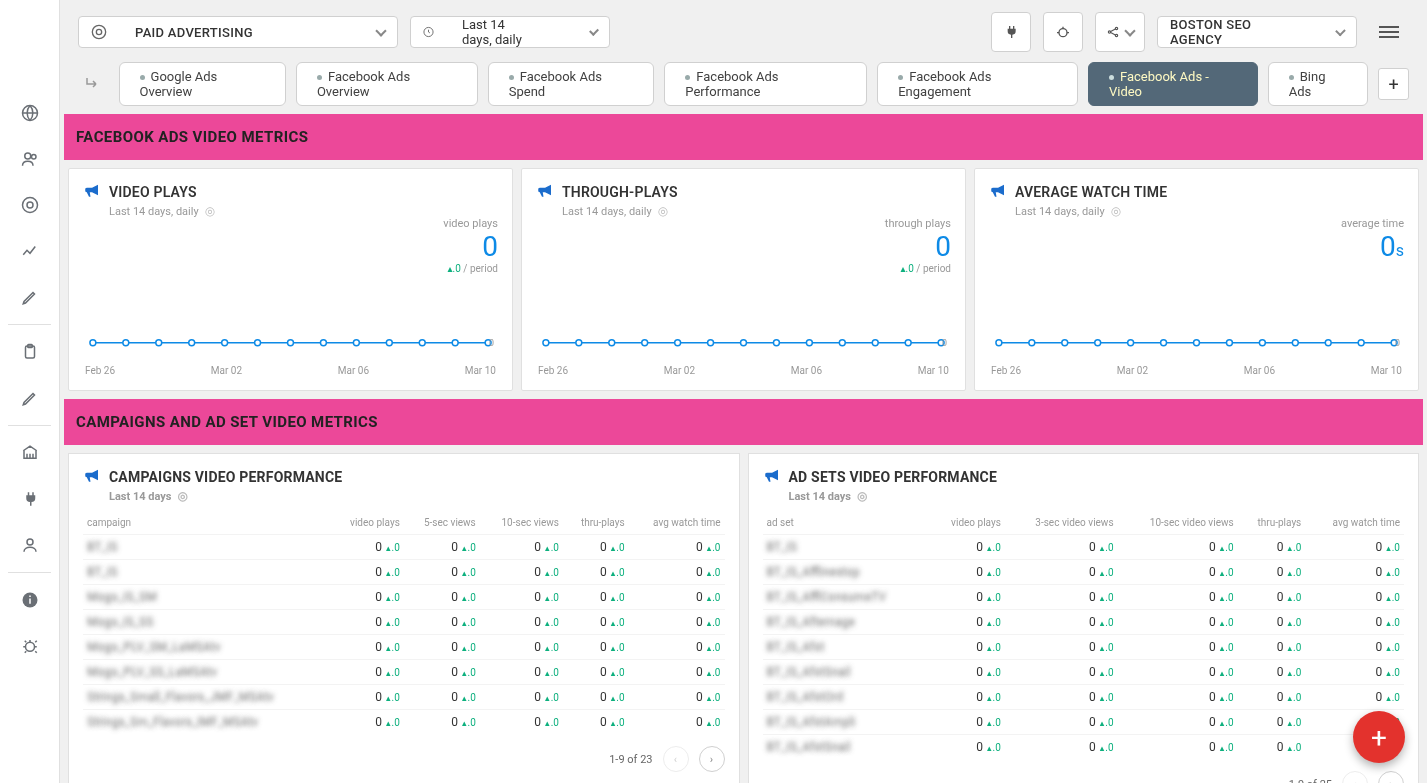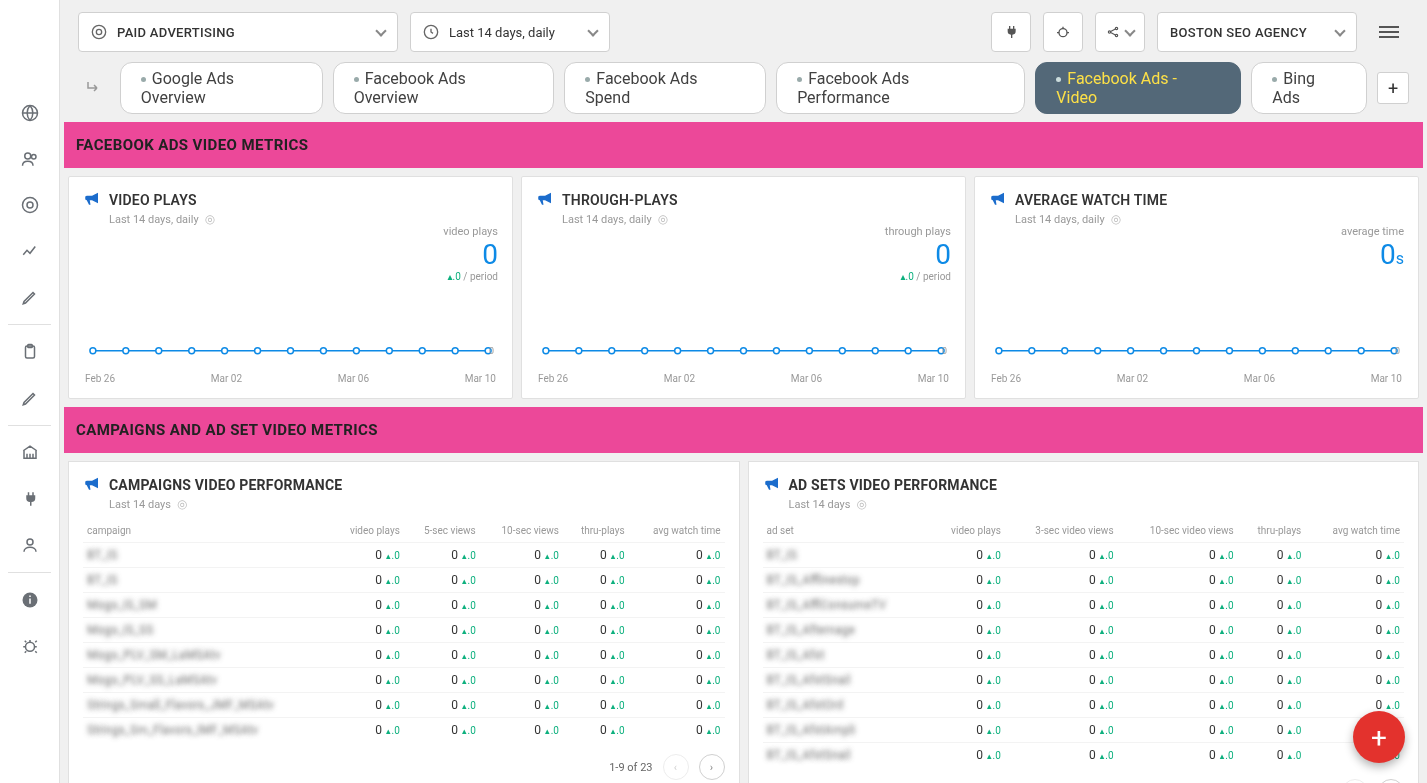--- a/index.html
+++ b/index.html
@@ -31,53 +31,53 @@
   padding: 12px 18px 8px 18px;
   display: flex;
   align-items: center;
   gap: 12px;
 }
 .topbar-right { margin-left: auto; display: flex; gap: 12px; align-items: center; }
 .dropdown {
   border: 1px solid #d0d0d0;
   border-radius: 4px;
   background: #fff;
-  height: 40px;
+  height: 32px;
   display: flex; align-items: center;
   padding: 12px 12px;
-  gap: 10px;
+  gap: 28px;
   color: #333;
   cursor: pointer;
 }
 .dropdown .label { font-weight: 500; letter-spacing: .3px; }
 .caret { width: 8px; height: 8px; border-right: 2px solid #888; border-bottom: 2px solid #888; transform: rotate(45deg); margin-top: -2px; }
 .iconbtn {
   width: 40px; height: 40px;
   border: 1px solid #d0d0d0;
   border-radius: 4px; background: #fff;
   display: flex; align-items: center; justify-content: center;
   color: #555;
   cursor: pointer;
 }
 .tabs {
   padding: 2px 18px 8px 18px;
   display: flex; align-items: center; gap: 10px;
 }
 .back-arrow { width: 32px; height: 32px; display: flex; align-items: center; justify-content: center; color: #888; }
 .tab {
   border: 1px solid #d0d0d0;
-  border-radius: 12px;
+  border-radius: 6px;
   background: #fff;
   padding: 6px 20px;
   color: #414141;
   cursor: pointer;
-  font-size: 16px;
+  font-size: 13px;
 }
 .tab .dot { display:inline-block; width:5px;height:5px;border-radius:50%;background:#9aa; margin-right:6px; vertical-align:middle;}
-.tab.active { background: #536878; color: #fde047; border-color:#536878; }
+.tab.active { background: #536878; color: #fef9c3; border-color:#536878; }
 .tab.active .dot { background: #cdd; }
 .add-tab {
   width: 32px; height: 32px; border:1px solid #d0d0d0; border-radius:3px; background:#fff;
   display:flex;align-items:center;justify-content:center; font-size:18px;color:#333;cursor:pointer;
 }
 .content { flex:1; overflow: auto; padding: 0 4px 0 4px; }
 .section-header {
   background: #ec4899;
   padding: 14px 12px;
   font-weight: 700;
@@ -111,21 +111,21 @@
 }
 .chart svg { width:100%; height:70px; }
 .axis-labels {
   display:flex; justify-content:space-between;
   font-size:10px; color:#999; padding: 4px 2px 0 2px;
 }
 .two-col { display:flex; gap:8px; padding: 8px 4px 30px 4px; }
 .panel { background:#fff; border:1px solid #e0e0e0; flex:1; padding: 12px 14px; }
 .panel-title-row { display:flex; align-items:center; gap:8px; }
 .panel-title { font-weight:700; font-size:14px; color:#333; letter-spacing:.2px;}
-.panel-sub { font-size:11px; color:#999; margin-top:2px; margin-left:26px; display:flex; gap:6px; align-items:center; }
+.panel-sub { font-size:11px; color:#999; margin-top:2px; margin-left:26px; display:flex; gap:6px; align-items:center;font-weight:bold; }
 table { width:100%; border-collapse: collapse; font-size:12px; margin-top:8px;}
 th { text-align:right; font-weight:400; color:#999; font-size:10px; padding:6px 4px; }
 th:first-child { text-align:left; }
 td { text-align:right; padding:5px 4px; color:#333; border-top:1px solid #f3f3f3;}
 td:first-child { text-align:left; }
 .blur { color:transparent; text-shadow: 0 0 5px rgba(70,70,70,.8); }
 .val { display:inline-block; }
 .chg { color:#0db07e; font-size:10px; padding-left:4px;}
 .tri-up::before{content:"▴"; color:#0db07e; font-size:9px; margin-right:1px;}
 .pager { display:flex; justify-content:flex-end; align-items:center; gap:10px; padding-top:12px; font-size:11px; color:#666;}
@@ -283,20 +283,21 @@
       <div class="back-arrow">
         <svg width="18" height="18" viewBox="0 0 24 24" fill="none" stroke="#999" stroke-width="2">
             <path d="M4 4v8h12m0 0l-4-4m4 4l-4 4"></path>
           </svg>
       </div>
       <div id="tabs-container" style="display:flex;gap:10px">
           <div class="tab"><span class="dot"></span>Google Ads Overview</div>
           <div class="tab"><span class="dot"></span>Facebook Ads Overview</div>
           <div class="tab"><span class="dot"></span>Facebook Ads Spend</div>
           <div class="tab"><span class="dot"></span>Facebook Ads Performance</div>
+          <div class="tab"><span class="dot"></span>Facebook Ads Engagement</div>
           <div class="tab active"><span class="dot"></span>Facebook Ads - Video</div>
           <div class="tab"><span class="dot"></span>Bing Ads</div>
         </div>
       <div class="add-tab">+</div>
     </div>
 
     <div class="content">
       <div class="section-header">FACEBOOK ADS VIDEO METRICS</div>
 
       <div class="cards-row" id="cards-row">

